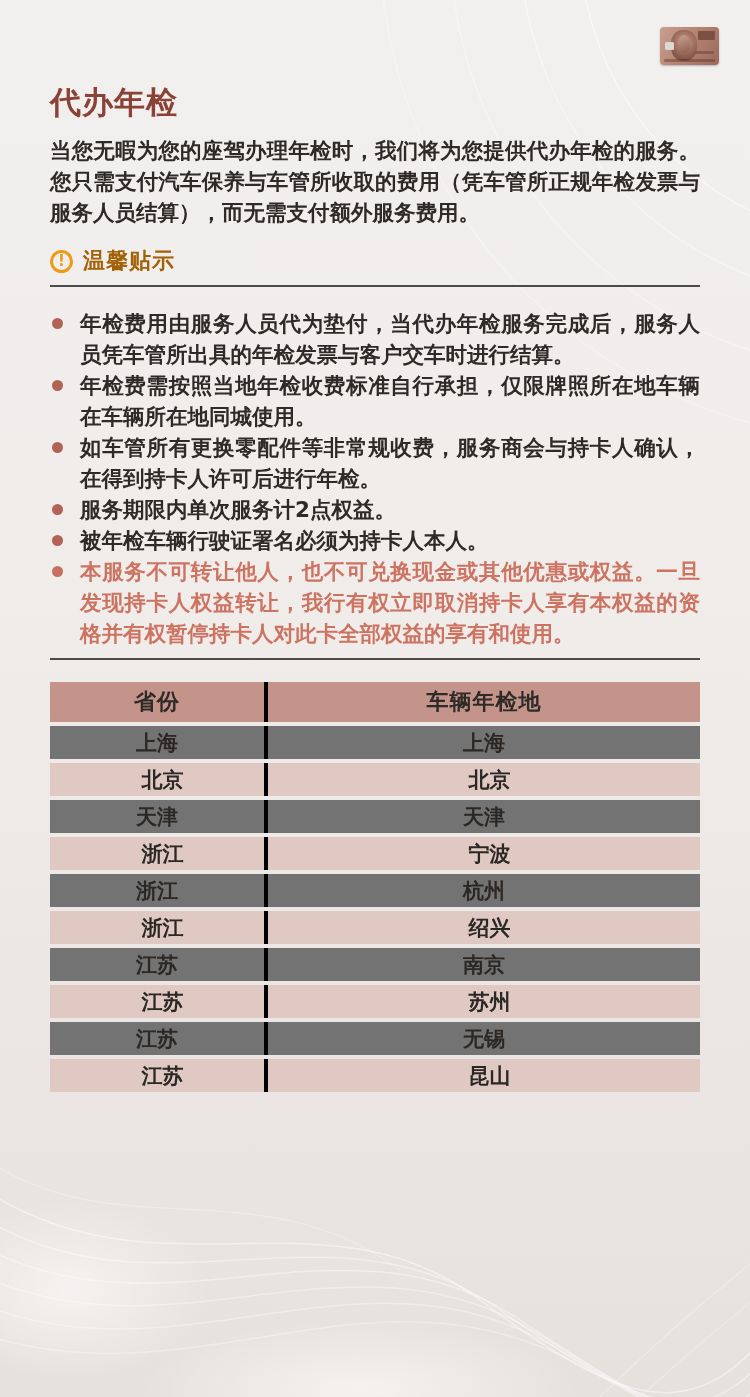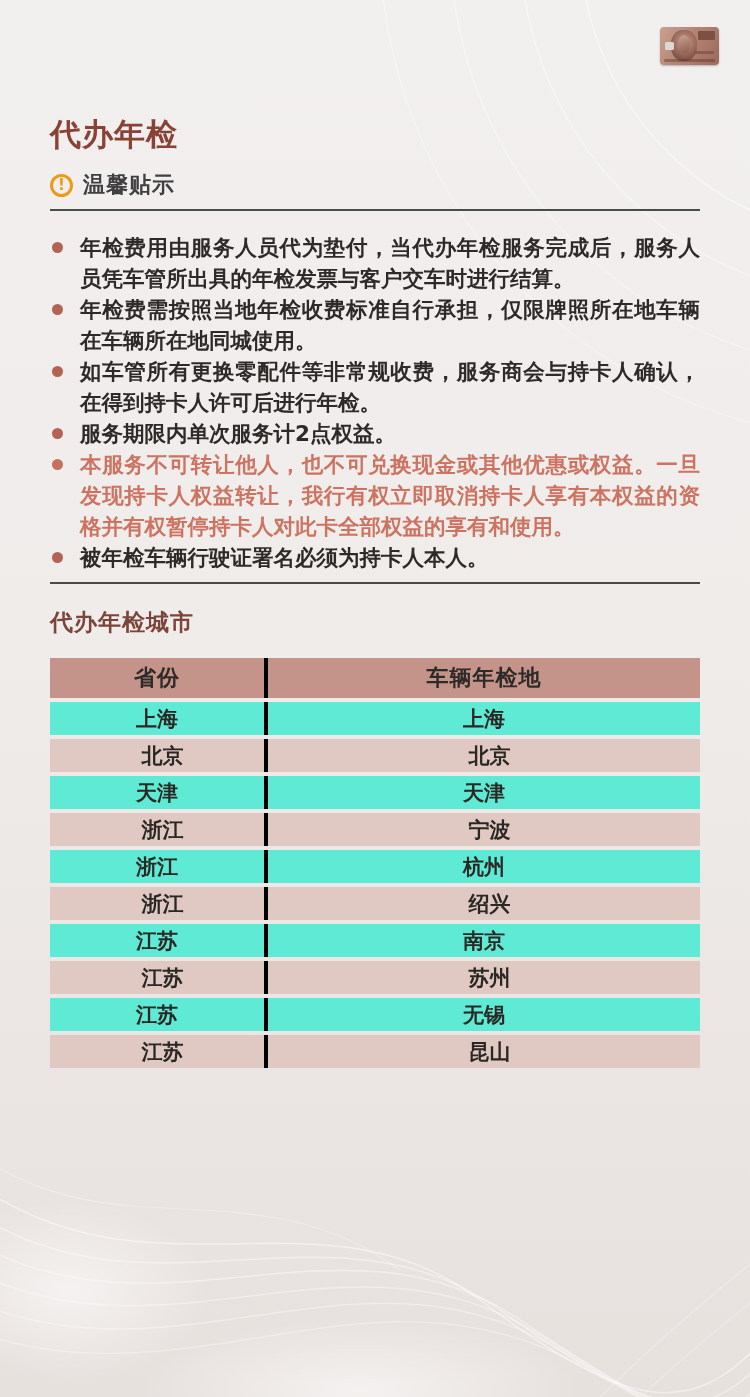--- a/index.html
+++ b/index.html
@@ -5,38 +5,38 @@
   html,body{margin:0;padding:0;}
   body{
     width:750px;height:1397px;
     font-family:"DejaVu Sans","Liberation Sans",sans-serif;
     background:linear-gradient(180deg,#f2f0ef 0%,#efecea 45%,#eae5e2 80%,#e7e1de 100%);
     position:relative;overflow:hidden;
     -webkit-font-smoothing:antialiased;
   }
   .decor{position:absolute;inset:0;pointer-events:none;}
   .content{position:absolute;left:50px;top:0;width:650px;}
-  .page-title{margin:116px 0 0;font-size:31px;line-height:36px;font-weight:bold;color:#8a4136;letter-spacing:1px;}
+  .page-title{margin:84px 0 0;font-size:31px;line-height:36px;font-weight:bold;color:#8a4136;letter-spacing:1px;}
   .intro{margin:15px 0 0;font-size:21.5px;line-height:31px;color:#2d2a28;font-weight:600;text-align:justify;}
   .tips-header{margin-top:18px;display:flex;align-items:center;gap:10px;}
   .alert-icon{width:23px;height:23px;box-sizing:border-box;border:3px solid #ef9a17;border-radius:50%;
     color:#ef9a17;font-weight:bold;display:flex;align-items:center;justify-content:center;font-size:15px;line-height:1;}
-  .tips-title{font-size:22px;font-weight:bold;color:#404040;letter-spacing:1px;text-align:right;}
+  .tips-title{font-size:22px;font-weight:bold;color:#a16207;letter-spacing:1px;text-align:right;}
   .divider{border:none;border-top:2px solid #4b4b4b;margin:9px 0 0;}
   .tips-list{list-style:none;margin:21px 0 0;padding:0;}
   .tip-item{position:relative;padding-left:30px;font-size:21.5px;line-height:31px;color:#2d2a28;font-weight:600;text-align:justify;}
   .tip-item::before{content:"";position:absolute;left:2px;top:10px;width:11px;height:11px;border-radius:50%;background:#b26354;}
   .tip-item.warning{color:#cd7361;}
   .tip-item.warning::before{background:#c67060;}
   .section-title{margin:24px 0 0;font-size:23px;line-height:28px;font-weight:bold;color:#7c453b;letter-spacing:1px;}
   .cities-table{width:100%;border-collapse:separate;border-spacing:0 4px;margin-top:18px;}
   .cities-table th{background:#c4948a;height:38px;font-size:22px;font-weight:bold;color:#2e2a28;text-align:center;letter-spacing:1px;}
   .cities-table th:first-child,.cities-table td:first-child{border-right:4px solid #000000;}
   .cities-table td{height:31px;text-align:center;font-size:21px;font-weight:600;color:#2b2724;}
-  .row-light td{background:#5eead4;text-align:center;}
+  .row-light td{background:#737373;text-align:center;}
   .row-dark td{background:#dfc9c2;padding-left:12px;}
   
   .card-thumb{position:absolute;top:27px;right:31px;width:59px;height:38px;border-radius:4px;
     background:linear-gradient(120deg,#c9a090 0%,#b58574 45%,#9c6a5c 100%);
     box-shadow:0 1px 2px rgba(0,0,0,0.25);}
   .card-portrait{position:absolute;left:11px;top:3px;width:26px;height:31px;border-radius:45%;
     background:radial-gradient(circle at 55% 40%,#a5756400 20%,#84564a 70%);}
   .card-portrait::after{content:"";position:absolute;left:7px;top:5px;width:12px;height:18px;border-radius:50% 50% 40% 40%;
     background:linear-gradient(160deg,#caa191,#8e5f51);}
   .card-chip{position:absolute;left:5px;top:15px;width:9px;height:8px;border-radius:1.5px;background:#ddd8d2;}
@@ -78,40 +78,40 @@
   <span class="card-chip"></span>
   <span class="card-logo"></span>
   <span class="card-line"></span>
   <span class="card-strip"></span>
 </div>
 
 <div class="content">
 
   <h1 class="page-title">代办年检</h1>
 
+  <p class="intro">当您无暇为您的座驾办理年检时，我们将为您提供代办年检的服务。您只需支付汽车保养与车管所收取的费用（凭车管所正规年检发票与服务人员结算），而无需支付额外服务费用。</p>
 
   <div class="tips-header">
     <span class="alert-icon">!</span>
     <span class="tips-title">温馨贴示</span>
   </div>
 
   <hr class="divider">
 
   <ul class="tips-list">
       <li class="tip-item">年检费用由服务人员代为垫付，当代办年检服务完成后，服务人员凭车管所出具的年检发票与客户交车时进行结算。</li>
       <li class="tip-item">年检费需按照当地年检收费标准自行承担，仅限牌照所在地车辆在车辆所在地同城使用。</li>
       <li class="tip-item">如车管所有更换零配件等非常规收费，服务商会与持卡人确认，在得到持卡人许可后进行年检。</li>
       <li class="tip-item">服务期限内单次服务计2点权益。</li>
+      <li class="tip-item">被年检车辆行驶证署名必须为持卡人本人。</li>
       <li class="tip-item warning">本服务不可转让他人，也不可兑换现金或其他优惠或权益。一旦发现持卡人权益转让，我行有权立即取消持卡人享有本权益的资格并有权暂停持卡人对此卡全部权益的享有和使用。</li>
-      <li class="tip-item">被年检车辆行驶证署名必须为持卡人本人。</li>
     </ul>
 
   <hr class="divider">
 
-  <h2 class="section-title">代办年检城市</h2>
 
   <table class="cities-table">
     <thead>
         <tr>
           <th>省份</th>
           <th>车辆年检地</th>
         </tr>
       </thead>
     <tbody>
         <tr class="row-light">

